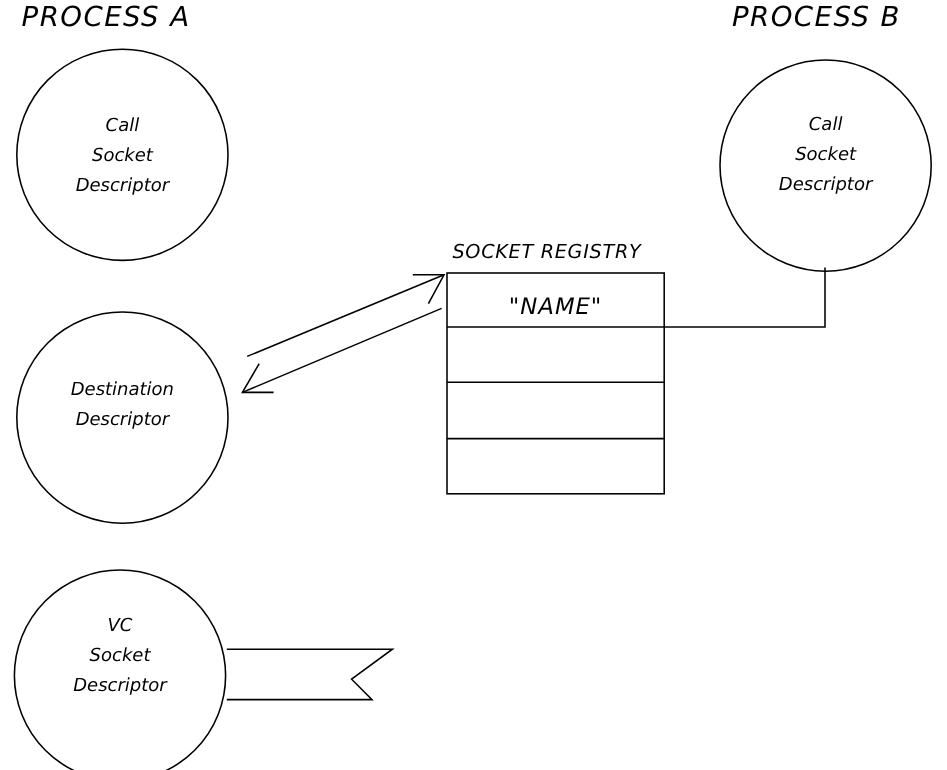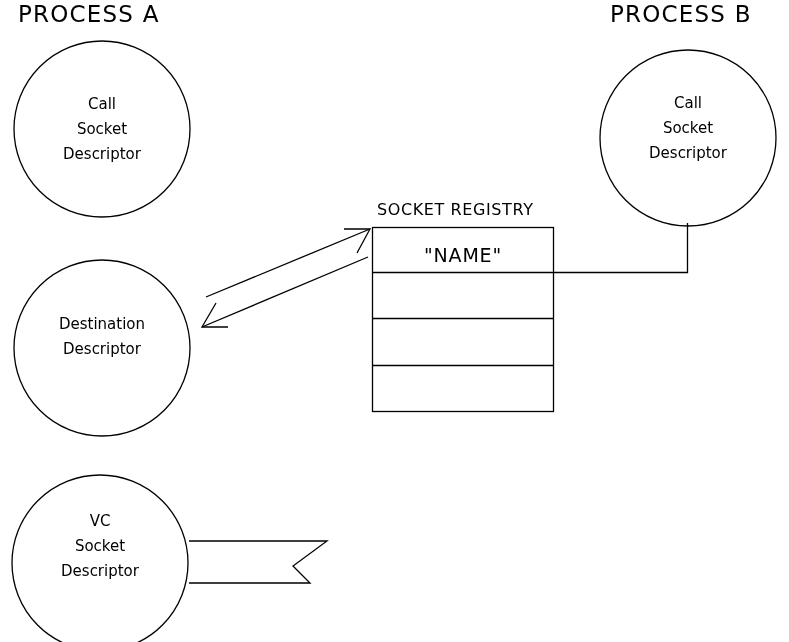--- a/index.html
+++ b/index.html
@@ -8,20 +8,21 @@
     padding: 0;
     background: #ffffff;
   }
   #canvas {
     position: relative;
     width: 789px;
     height: 642px;
     background: #ffffff;
     overflow: hidden;
     font-family: "DejaVu Sans", sans-serif;
+    font-style: italic;
   }
   #diagram-svg {
     position: absolute;
     left: 0;
     top: 0;
     width: 789px;
     height: 642px;
   }
   .proc-title {
     font-family: "DejaVu Sans", sans-serif;

